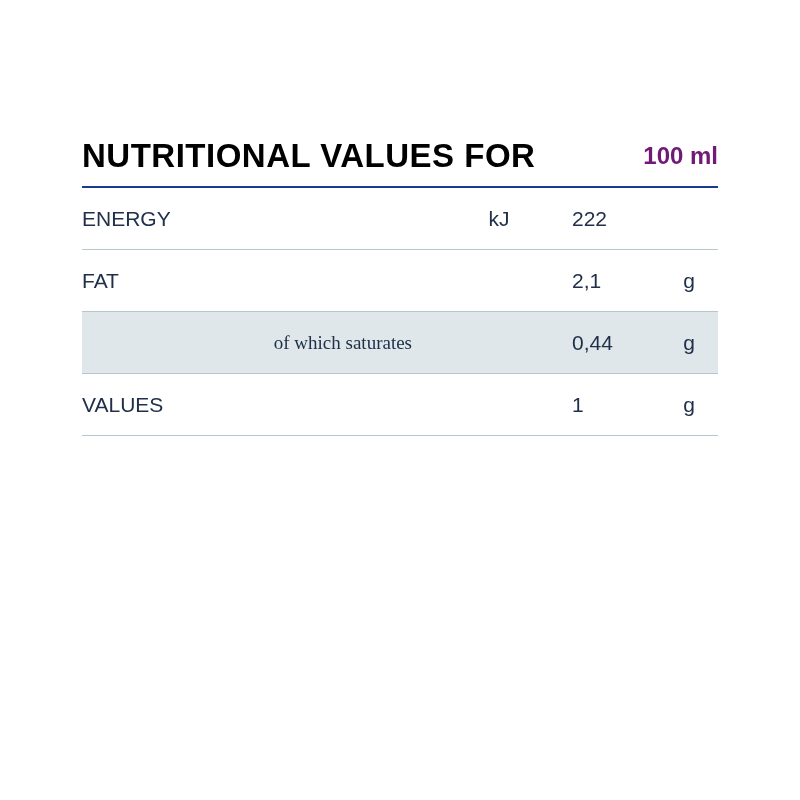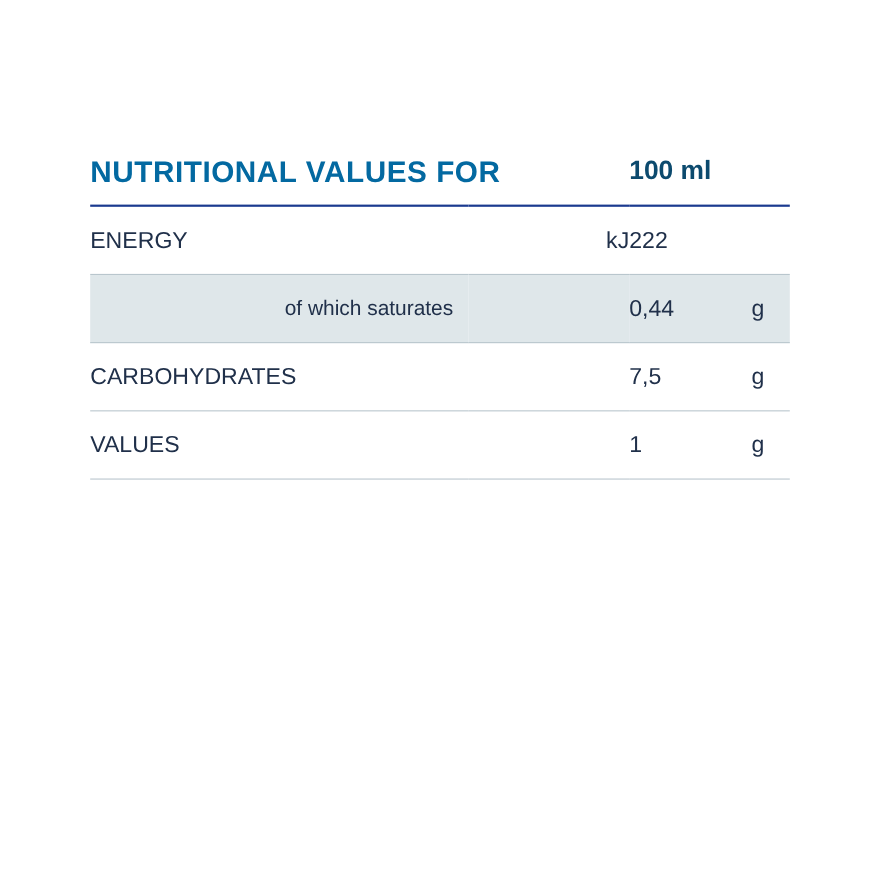--- a/index.html
+++ b/index.html
@@ -46,33 +46,33 @@
   col.c-unit2  { width: 58px;  }
 
   
   tr.header-row td {
     height: 60px;
     background: #ffffff;
     border-bottom: 2px solid #1b3a8f;
   }
 
   .hdr-title {
-    color: #0369a1;
-    font-size: 27px;
+    color: #000000;
+    font-size: 33px;
     font-weight: bold;
     letter-spacing: 0.5px;
     padding-left: 17px;
     white-space: nowrap;
   }
 
   .hdr-amount {
-    color: #0c4a6e;
+    color: #701a75;
     font-size: 24px;
     font-weight: bold;
-    text-align: left;
+    text-align: right;
     white-space: nowrap;
   }
 
   
   tr.data-row td {
     height: 61px;
     font-size: 21px;
     color: #20304a;
   }
 
@@ -93,24 +93,25 @@
   td.cell-name {
     padding-left: 17px;
     text-align: left;
     white-space: nowrap;
   }
   td.cell-name.indent {
     text-align: right;
     padding-right: 14px;
     padding-left: 0;
     font-size: 19px;
+    font-family: Liberation Serif, serif;
   }
 
   td.cell-unit1 {
-    text-align: right;
+    text-align: center;
     padding-right: 16px;
     font-size: 19px;
     white-space: nowrap;
   }
 
   td.cell-value {
     text-align: left;
     font-size: 22px;
     white-space: nowrap;
   }
@@ -145,34 +146,34 @@
         </tr>
 
         <tr class="data-row row-white">
           <td class="cell-name">ENERGY</td>
           <td class="cell-unit1 vsep-left">kJ</td>
           <td class="cell-value vsep-left">222</td>
           <td class="cell-unit2 vsep-left"></td>
         </tr>
 
 
+        <tr class="data-row row-white">
+          <td class="cell-name">FAT</td>
+          <td class="cell-unit1 vsep-left"></td>
+          <td class="cell-value vsep-left">2,1</td>
+          <td class="cell-unit2 vsep-left">g</td>
+        </tr>
 
         <tr class="data-row row-shade">
           <td class="cell-name indent">of which saturates</td>
           <td class="cell-unit1 vsep-left"></td>
           <td class="cell-value vsep-left">0,44</td>
           <td class="cell-unit2 vsep-left">g</td>
         </tr>
 
-        <tr class="data-row row-white">
-          <td class="cell-name">CARBOHYDRATES</td>
-          <td class="cell-unit1 vsep-left"></td>
-          <td class="cell-value vsep-left">7,5</td>
-          <td class="cell-unit2 vsep-left">g</td>
-        </tr>
 
 
         <tr class="data-row row-white">
           <td class="cell-name">VALUES</td>
           <td class="cell-unit1 vsep-left"></td>
           <td class="cell-value vsep-left">1</td>
           <td class="cell-unit2 vsep-left">g</td>
         </tr>
 
       </tbody>

